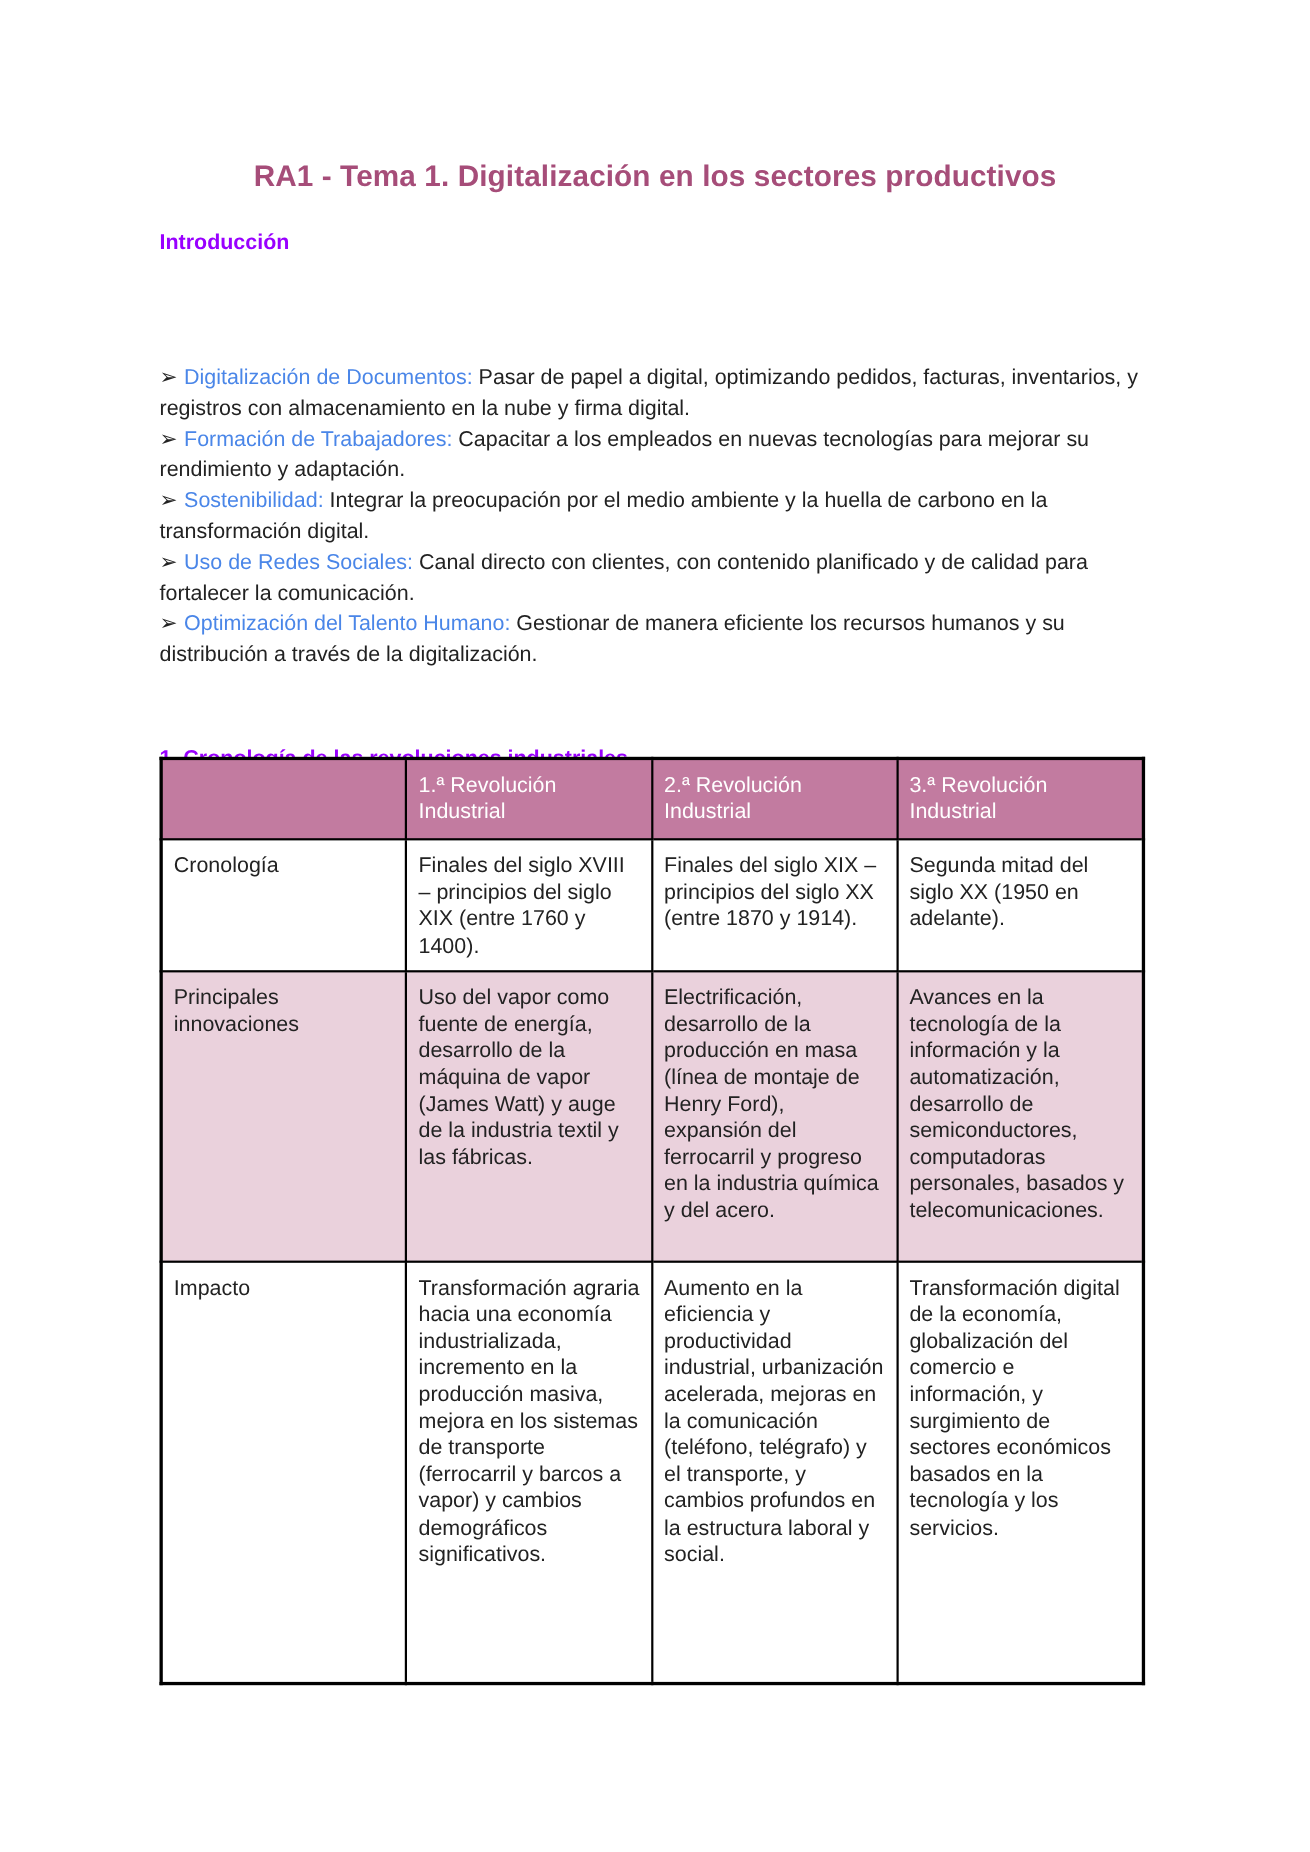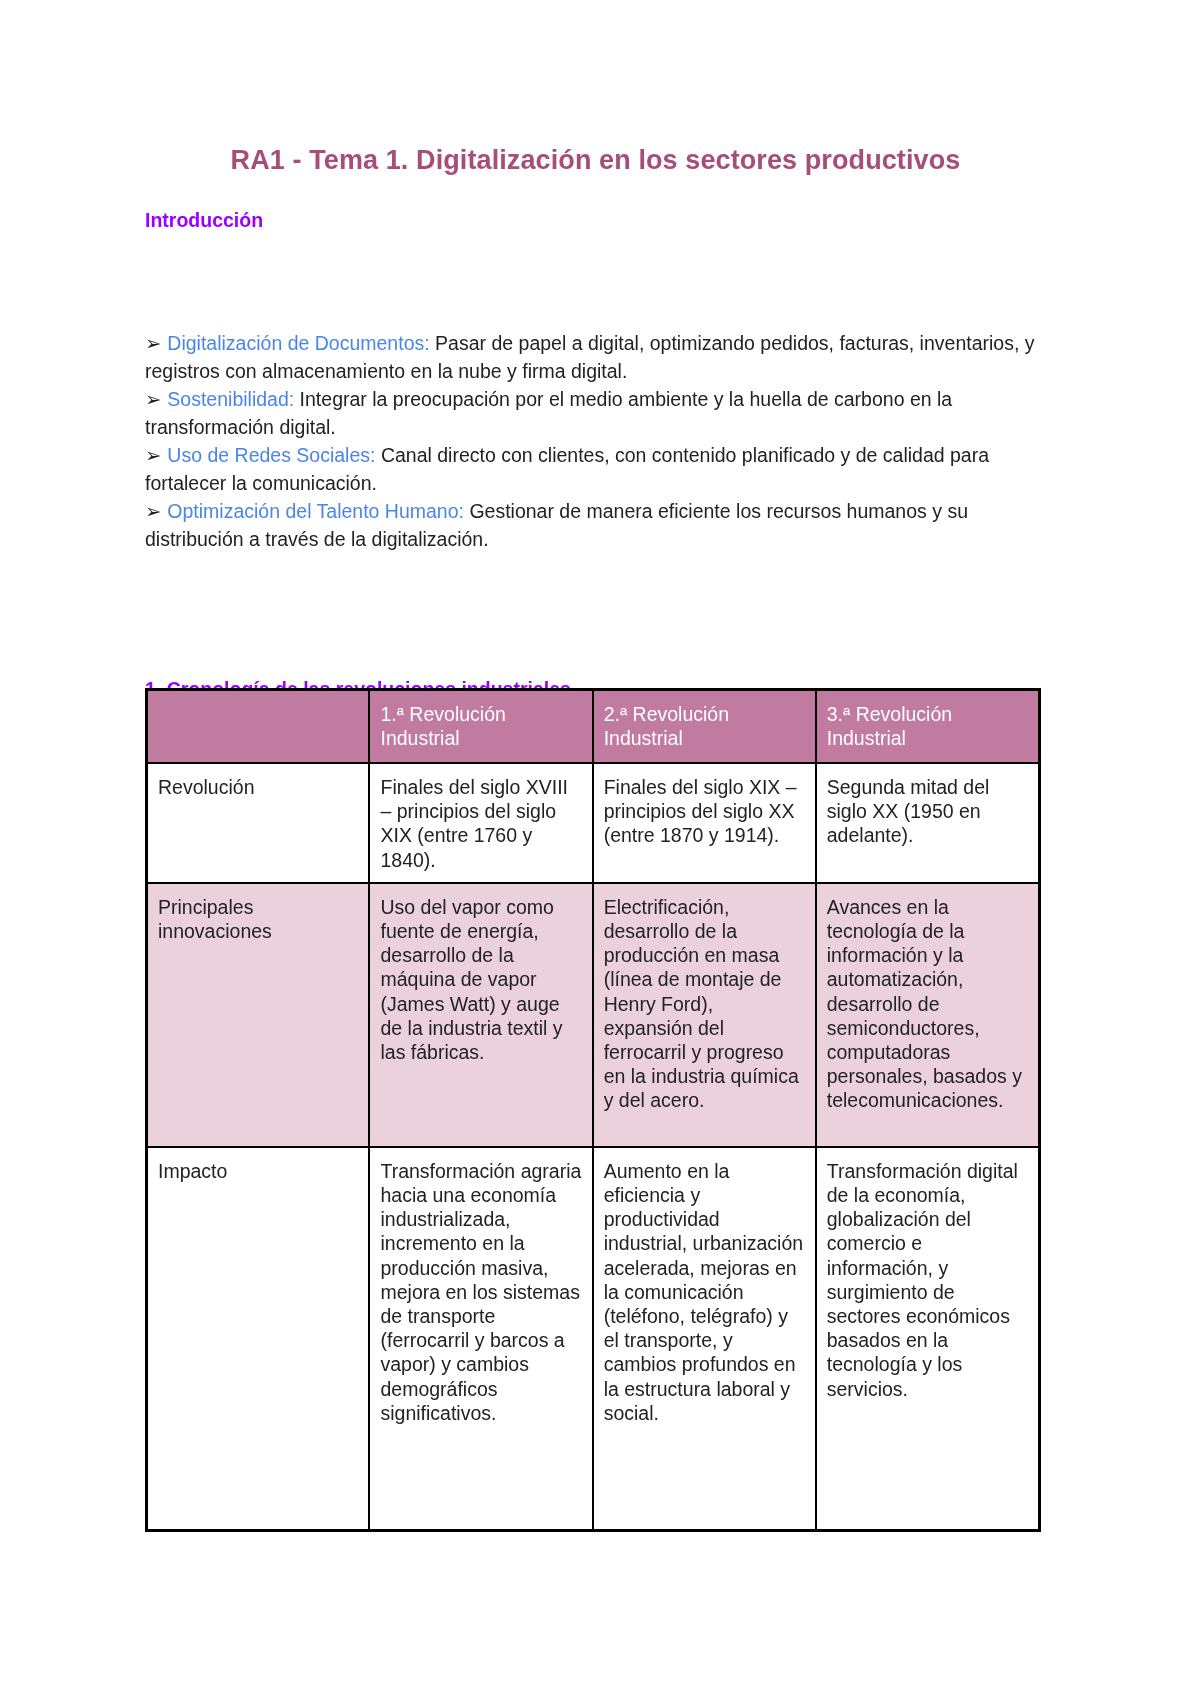--- a/index.html
+++ b/index.html
@@ -43,20 +43,23 @@
   <h1 class="title" style="margin:0;">RA1 - Tema 1. Digitalización en los sectores productivos</h1>
 
   <div class="h2 intro">Introducción</div>
 
 
   <div class="bullets">
     <p class="bullet">
       <span class="arrow">➢</span><span class="kw">Digitalización de Documentos:</span><span> Pasar de papel a digital, optimizando pedidos, facturas, inventarios, y registros con almacenamiento en la nube y firma digital.</span>
     </p>
     <p class="bullet">
+      <span class="arrow">➢</span><span class="kw">Formación de Trabajadores:</span><span> Capacitar a los empleados en nuevas tecnologías para mejorar su rendimiento y adaptación.</span>
+    </p>
+    <p class="bullet">
       <span class="arrow">➢</span><span class="kw">Sostenibilidad:</span><span> Integrar la preocupación por el medio ambiente y la huella de carbono en la transformación digital.</span>
     </p>
     <p class="bullet">
       <span class="arrow">➢</span><span class="kw">Uso de Redes Sociales:</span><span> Canal directo con clientes, con contenido planificado y de calidad para fortalecer la comunicación.</span>
     </p>
     <p class="bullet">
       <span class="arrow">➢</span><span class="kw">Optimización del Talento Humano:</span><span> Gestionar de manera eficiente los recursos humanos y su distribución a través de la digitalización.</span>
     </p>
   </div>
 
@@ -70,22 +73,22 @@
         <col class="c3">
       </colgroup>
     <tbody>
         <tr>
       <th></th>
       <th>1.ª Revolución Industrial</th>
       <th>2.ª Revolución Industrial</th>
       <th>3.ª Revolución Industrial</th>
     </tr>
     <tr class="r-crono">
-      <td>Revolución</td>
-      <td>Finales del siglo XVIII – principios del siglo XIX (entre 1760 y 1840).</td>
+      <td>Cronología</td>
+      <td>Finales del siglo XVIII – principios del siglo XIX (entre 1760 y 1400).</td>
       <td>Finales del siglo XIX – principios del siglo XX (entre 1870 y 1914).</td>
       <td>Segunda mitad del siglo XX (1950 en adelante).</td>
     </tr>
     <tr class="r-innov">
       <td>Principales innovaciones</td>
       <td>Uso del vapor como fuente de energía, desarrollo de la máquina de vapor (James Watt) y auge de la industria textil y las fábricas.</td>
       <td>Electrificación, desarrollo de la producción en masa (línea de montaje de Henry Ford), expansión del ferrocarril y progreso en la industria química y del acero.</td>
       <td>Avances en la tecnología de la información y la automatización, desarrollo de semiconductores, computadoras personales, basados y telecomunicaciones.</td>
     </tr>
     <tr class="r-impact">

